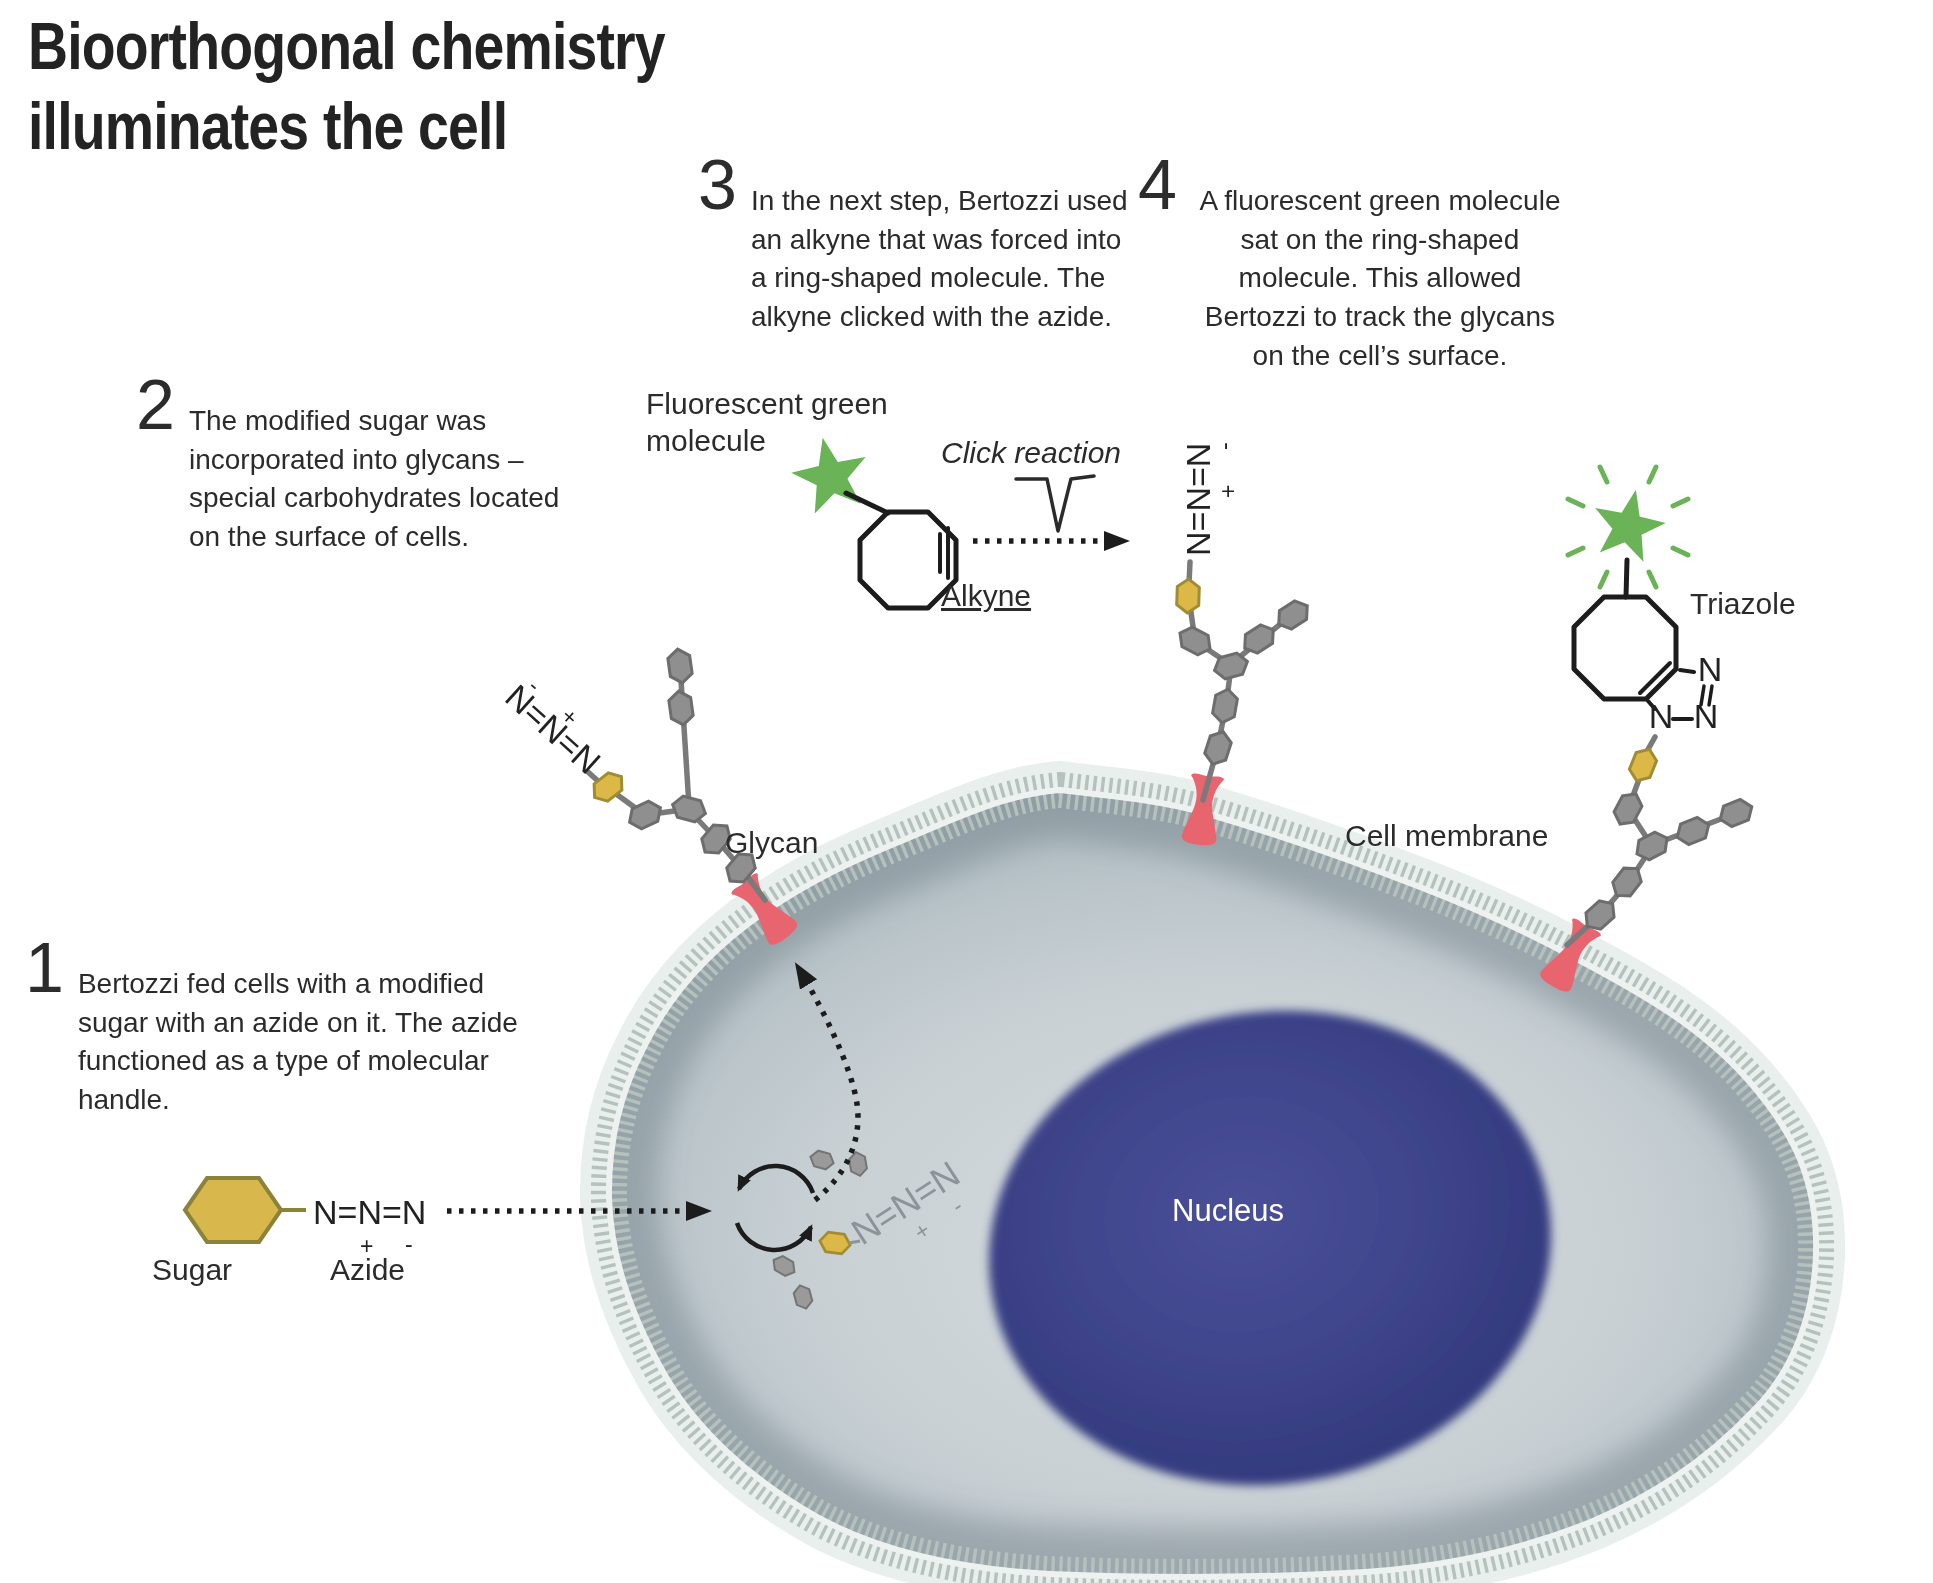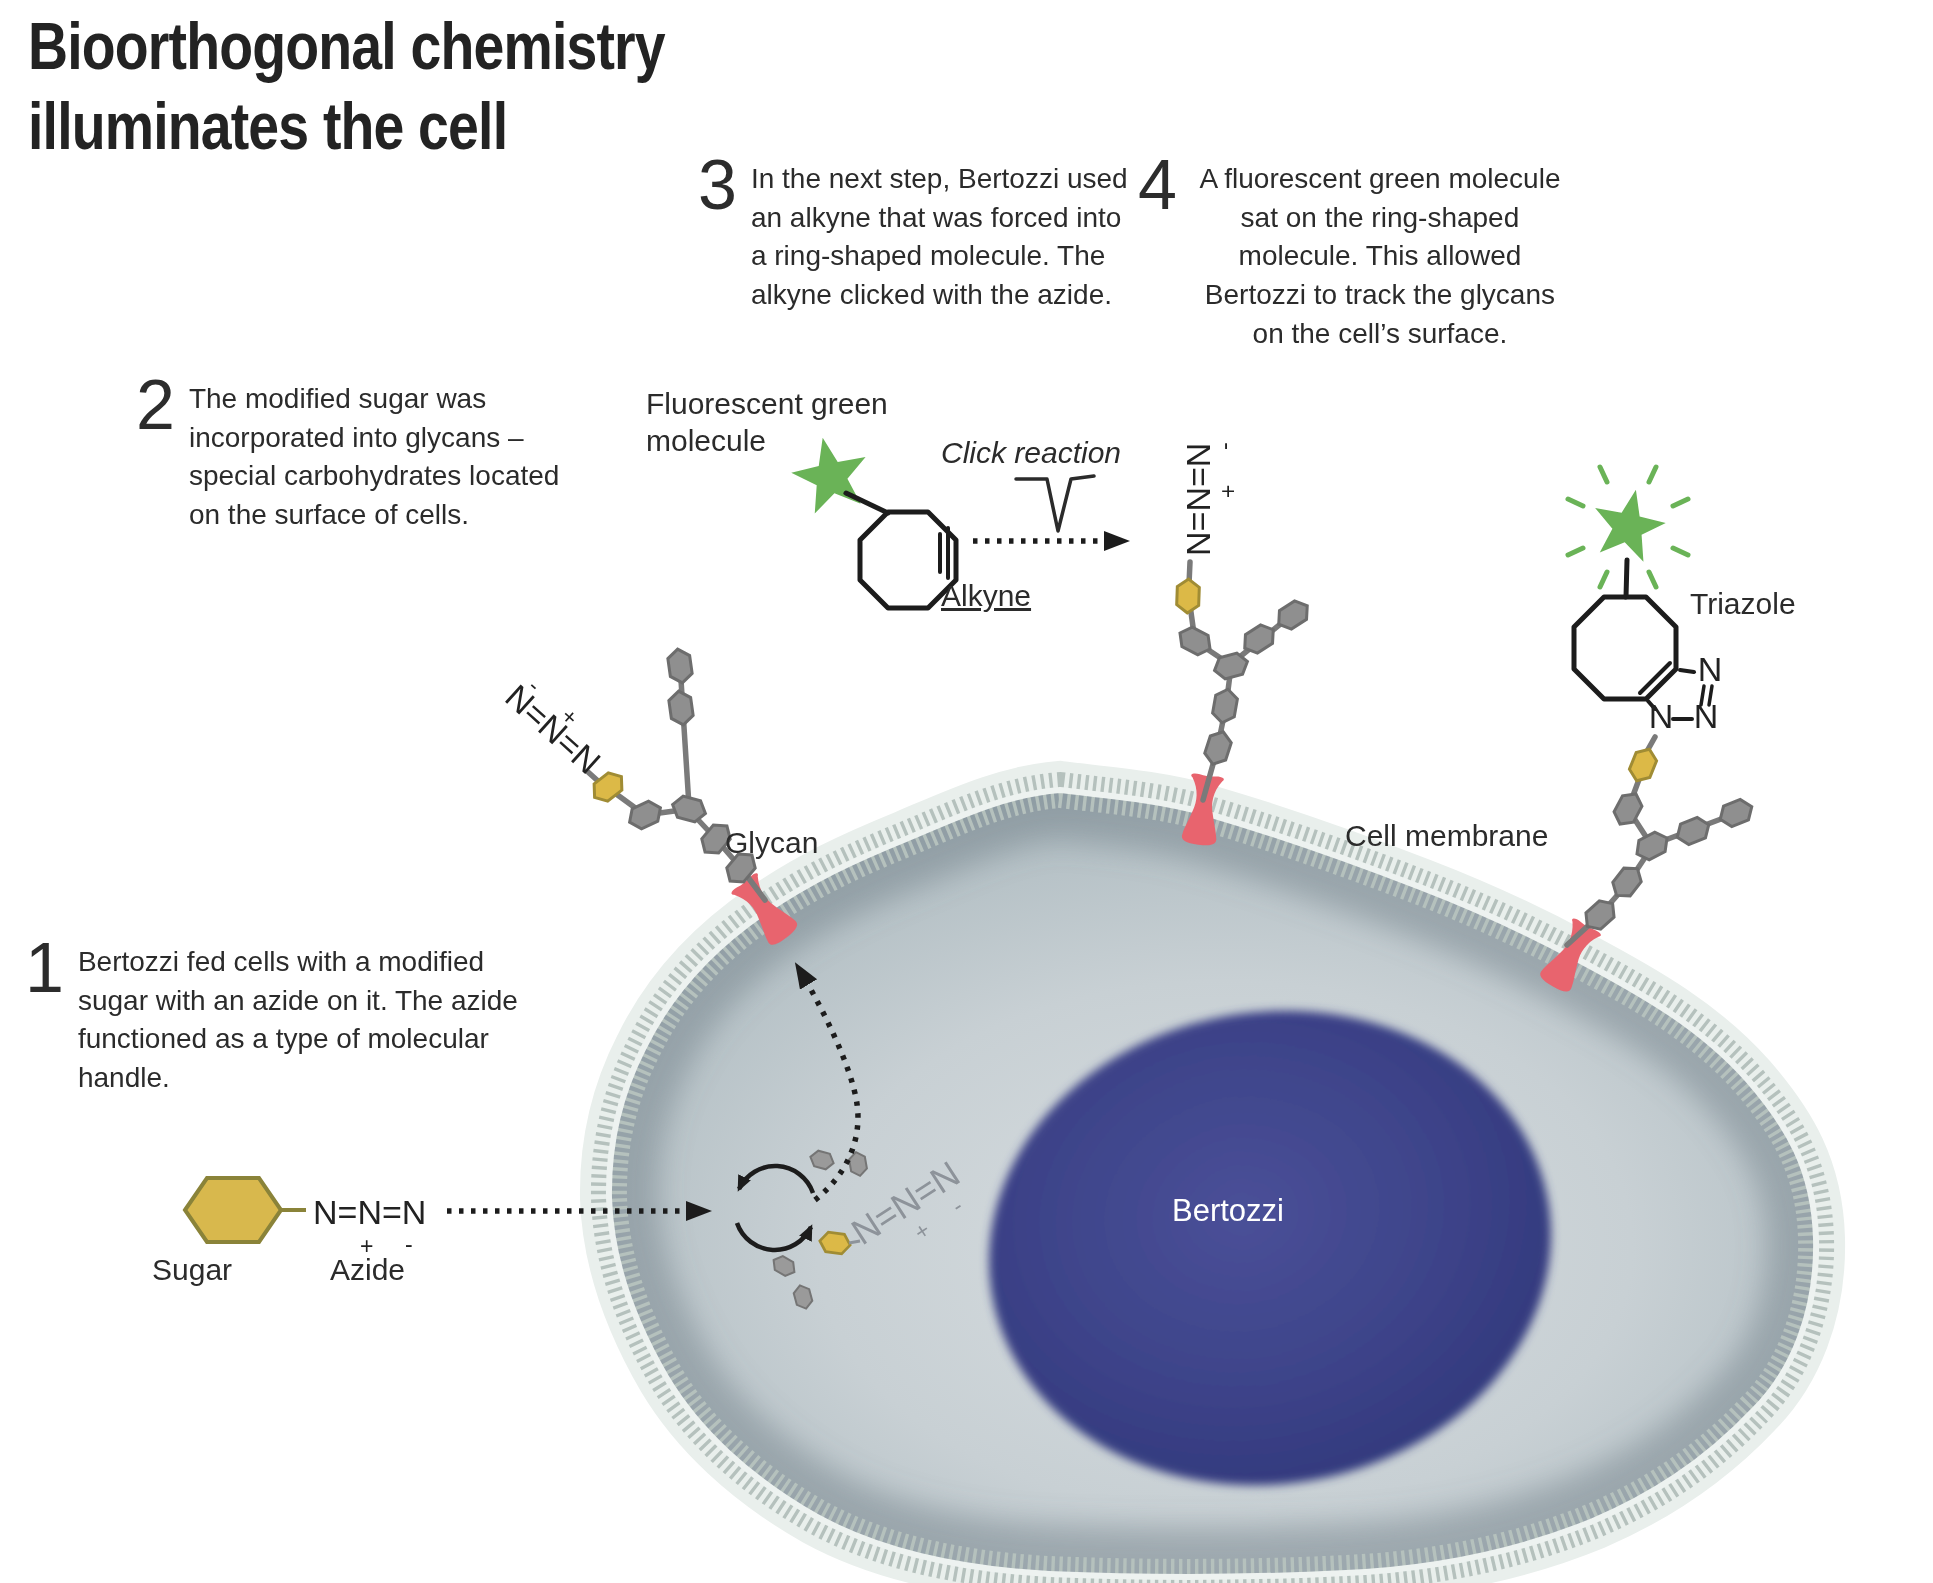--- a/index.html
+++ b/index.html
@@ -9,21 +9,21 @@
   }
   #art{position:absolute;left:0;top:0;width:1933px;height:1583px;z-index:1;}
   .txt{position:absolute;z-index:2;}
   #title{left:28px;top:6px;}
   .title-line{
     font-size:66px;font-weight:bold;letter-spacing:-1px;line-height:80px;color:#232323;
     transform:scaleX(.84);transform-origin:left top;white-space:nowrap;
   }
   .step{position:absolute;display:flex;gap:14px;z-index:2;}
   .step-num{font-size:70px;line-height:1;font-weight:400;color:#2c2c2c;margin-top:-10px;}
-  .step-text{font-size:28px;line-height:1.38;color:#2b2b2b;}
+  .step-text{font-size:28px;line-height:1.38;color:#2b2b2b;margin-top:22px;}
   .lbl{position:absolute;font-size:30px;line-height:1.22;color:#2b2b2b;z-index:2;}
   .lbl-white{color:#ffffff;}
   
   .halo{stroke:#e9efec;stroke-width:58;fill:none;}
   .rim{stroke:rgba(98,114,124,0.38);stroke-width:100;fill:none;}
   .ticks{stroke:#b5c1bd;stroke-width:36;fill:none;stroke-dasharray:3.4 4.6;}
   .gapline{stroke:#edf2f0;stroke-width:6;fill:none;}
   .ghex{fill:#8f8f8f;stroke:#6d6d6d;stroke-width:3;}
   .yhex{fill:#dcb947;stroke:#a08c34;stroke-width:3;}
   .glink{stroke:#7a7a7a;stroke-width:5.5;fill:none;stroke-linecap:round;}
@@ -246,15 +246,15 @@
   </div>
 
   <div class="lbl" style="left:646px;top:386px;width:252px;">Fluorescent green molecule</div>
   <div class="lbl" style="left:941px;top:435px;font-style:italic;">Click reaction</div>
   <div class="lbl" style="left:941px;top:578px;text-decoration:underline;">Alkyne</div>
   <div class="lbl" style="left:725px;top:781px;margin-top:44px;">Glycan</div>
   <div class="lbl" style="left:1338px;top:818px;margin-left:7px;">Cell membrane</div>
   <div class="lbl" style="left:1690px;top:586px;">Triazole</div>
   <div class="lbl" style="left:152px;top:1252px;">Sugar</div>
   <div class="lbl" style="left:330px;top:1252px;">Azide</div>
-  <div class="lbl lbl-white" style="left:1172px;top:1192px;font-size:31px;">Bertozzi</div>
+  <div class="lbl lbl-white" style="left:1172px;top:1192px;font-size:31px;">Nucleus</div>
 
 </div>
 
 </body></html>

